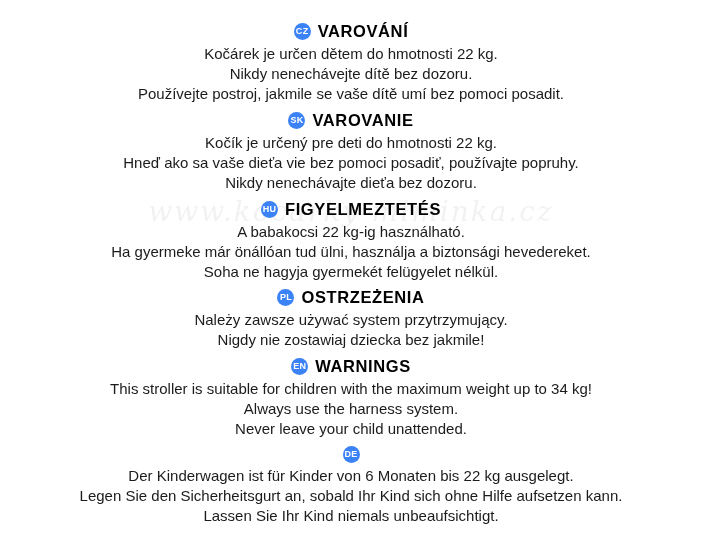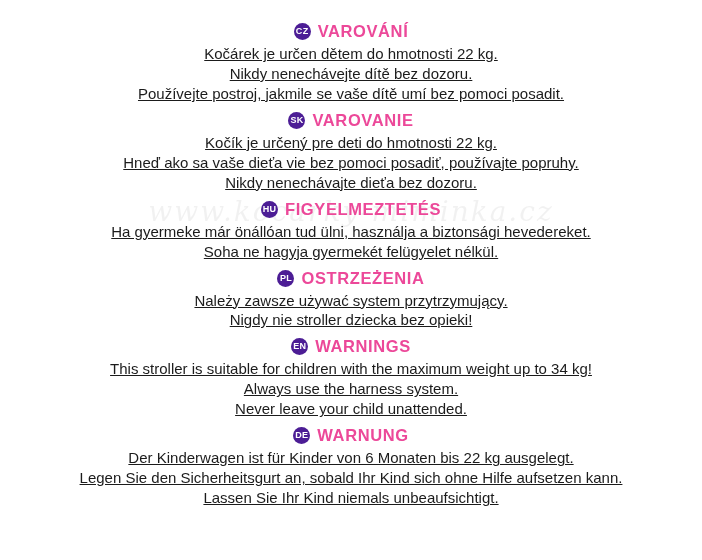--- a/index.html
+++ b/index.html
@@ -57,46 +57,45 @@
     align-items: center;
     justify-content: center;
     gap: 7px;
     margin-bottom: 3px;
   }
 
   .lang-badge {
     width: 17px;
     height: 17px;
     border-radius: 50%;
-    background: #4c1d95;
+    background: #3b82f6;
     color: #ffffff;
     font-size: 9px;
     font-weight: bold;
     line-height: 17px;
     text-align: center;
     letter-spacing: 0.3px;
     flex: 0 0 auto;
   }
 
   .block-title {
     font-size: 16.5px;
     font-weight: bold;
     letter-spacing: 0.6px;
-    color: #ec4899;
+    color: #000000;
   }
 
   .block-lines {
     font-size: 15px;
     line-height: 1.33;
     color: #1b1b1b;
   }
 
   .block-lines div {
     white-space: nowrap;
-    text-decoration: underline;
   }
 </style>
 </head>
 <body>
 
 <div class="page">
 
   <div class="watermark">www.kocarky-miminka.cz</div>
 
   <div class="blocks">
@@ -124,52 +123,52 @@
         <div>Nikdy nenechávajte dieťa bez dozoru.</div>
       </div>
     </div>
 
     <div class="block">
       <div class="block-head">
         <span class="lang-badge">HU</span>
         <span class="block-title">FIGYELMEZTETÉS</span>
       </div>
       <div class="block-lines">
+        <div>A babakocsi 22 kg-ig használható.</div>
         <div>Ha gyermeke már önállóan tud ülni, használja a biztonsági hevedereket.</div>
         <div>Soha ne hagyja gyermekét felügyelet nélkül.</div>
       </div>
     </div>
 
     <div class="block">
       <div class="block-head">
         <span class="lang-badge">PL</span>
         <span class="block-title">OSTRZEŻENIA</span>
       </div>
       <div class="block-lines">
         <div>Należy zawsze używać system przytrzymujący.</div>
-        <div>Nigdy nie stroller dziecka bez opieki!</div>
+        <div>Nigdy nie zostawiaj dziecka bez jakmile!</div>
       </div>
     </div>
 
     <div class="block">
       <div class="block-head">
         <span class="lang-badge">EN</span>
         <span class="block-title">WARNINGS</span>
       </div>
       <div class="block-lines">
         <div>This stroller is suitable for children with the maximum weight up to 34 kg!</div>
         <div>Always use the harness system.</div>
         <div>Never leave your child unattended.</div>
       </div>
     </div>
 
     <div class="block">
       <div class="block-head">
         <span class="lang-badge">DE</span>
-        <span class="block-title">WARNUNG</span>
       </div>
       <div class="block-lines">
         <div>Der Kinderwagen ist für Kinder von 6 Monaten bis 22 kg ausgelegt.</div>
         <div>Legen Sie den Sicherheitsgurt an, sobald Ihr Kind sich ohne Hilfe aufsetzen kann.</div>
         <div>Lassen Sie Ihr Kind niemals unbeaufsichtigt.</div>
       </div>
     </div>
 
   </div>
 </div>

